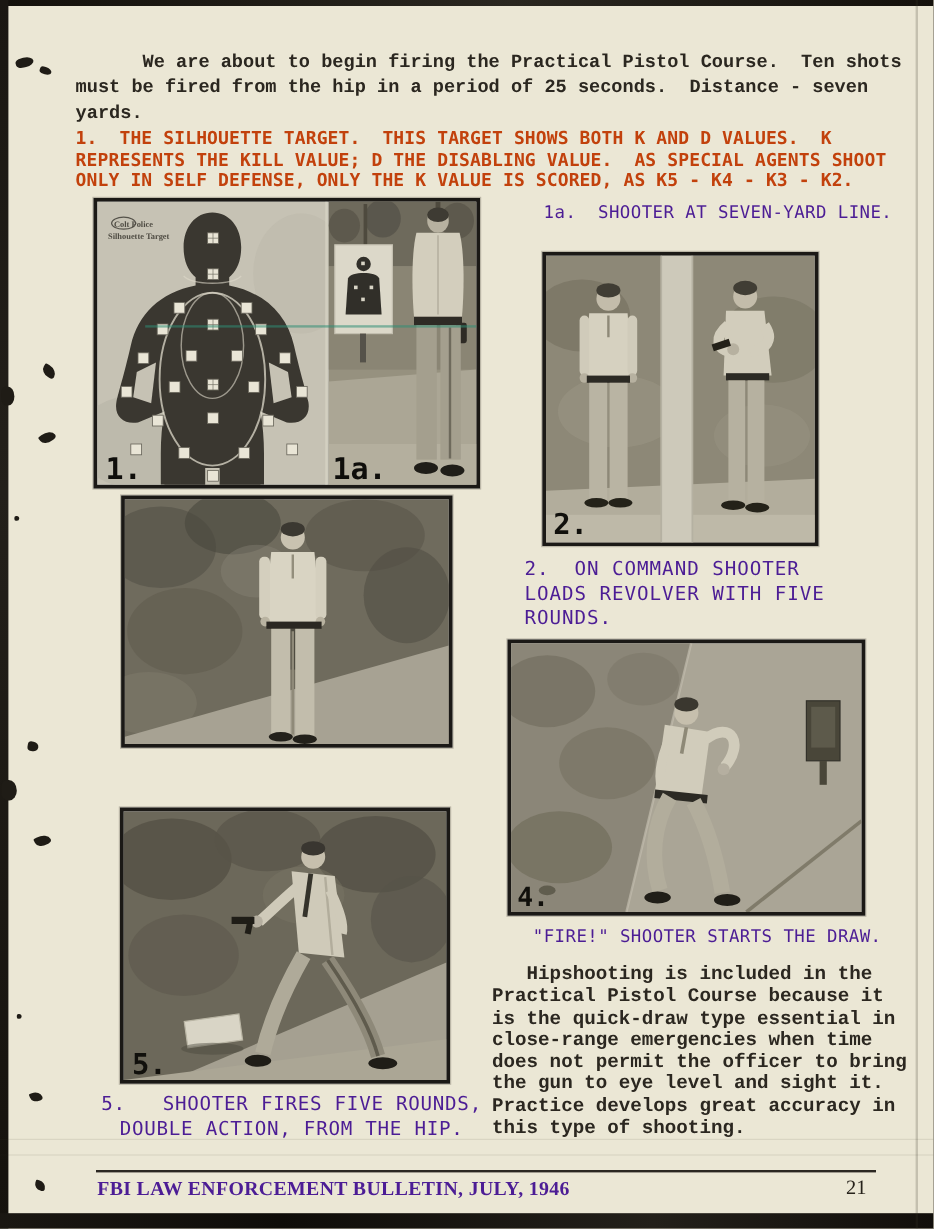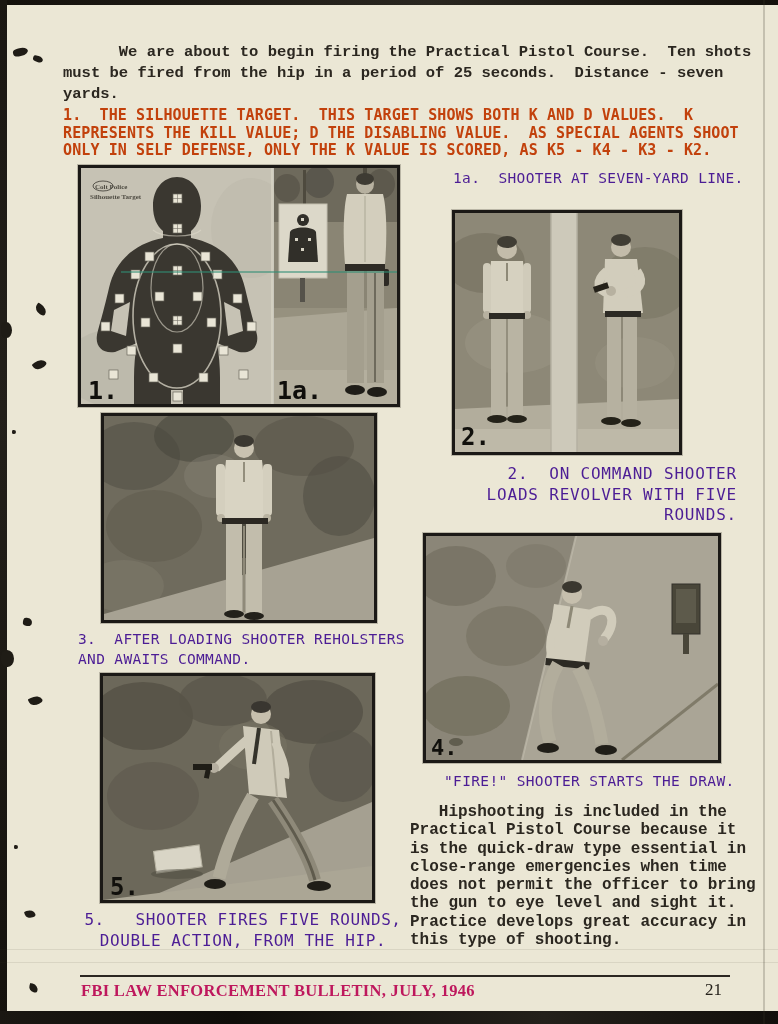--- a/index.html
+++ b/index.html
@@ -25,31 +25,31 @@
   .heading-text{
     font-family:"DejaVu Sans Mono", monospace;
     font-weight:bold; font-size:15px; line-height:17.6px; letter-spacing:.1px;
     color:#c2410c;
   }
   .caption{
     font-family:"DejaVu Sans Mono", monospace;
     font-weight:normal; color:#4c1d95;
   }
   .cap-sm{font-size:14.5px; line-height:20px; letter-spacing:.35px;}
-  .cap-md{font-size:16px; line-height:20.5px; letter-spacing:.8px;text-align:right;}
+  .cap-md{font-size:16px; line-height:20.5px; letter-spacing:.8px;}
   .cap-5{font-size:16px; line-height:21px; letter-spacing:.6px;text-align:center;}
   
   .photo{border:3px solid #1b1916; background:#a3a3a3; box-shadow:0 0 0 1px rgba(40,36,28,.25);}
   .photo svg{display:block;}
   
   .footer-rule{left:80px;top:975px;width:650px;height:2px;background:#2b2721;}
   .footer-text{
     left:81px;top:981px;
     font-family:"Liberation Serif", serif; font-weight:bold;
-    font-size:16.5px; letter-spacing:.3px; color:#be185d;
+    font-size:16.5px; letter-spacing:.3px; color:#4c1d95;
   }
   .page-number{
     left:705px;top:980px;
     font-family:"Liberation Serif", serif; font-weight:normal;
     font-size:17px; color:#26221b;
   }
   
   .speck{background:#1f1c16; border-radius:40% 60% 55% 45%;}
 </style>
 </head>
@@ -246,22 +246,20 @@
       <rect x="118" y="102" width="46" height="6" fill="#2b2822"></rect>
       <rect x="132" y="108" width="12" height="34" fill="#4a473c" opacity=".85"></rect>
       <rect x="122" y="108" width="16" height="90" fill="#c2bdac"></rect>
       <rect x="142" y="108" width="16" height="90" fill="#c2bdac"></rect>
       <line x1="140" y1="110" x2="140" y2="196" stroke="#8f8a79" stroke-width="2"></line>
       <ellipse cx="130" cy="198" rx="10" ry="4" fill="#23211b"></ellipse>
       <ellipse cx="150" cy="200" rx="10" ry="4" fill="#23211b"></ellipse>
     </svg>
   </div>
 
-  <div class="abs caption cap-sm prewrap" style="left:78px;top:629px;width:330px;">3.  AFTER LOADING SHOOTER REHOLSTERS
-AND AWAITS COMMAND.</div>
 
   <div class="abs photo" style="left:423px;top:533px;width:292px;height:224px;">
     <svg width="292" height="224" viewBox="0 0 292 224">
       <rect width="292" height="224" fill="#aaa596"></rect>
       <polygon points="0,0 150,0 96,224 0,224" fill="#8b8678"></polygon>
       <ellipse cx="30" cy="40" rx="40" ry="30" fill="#6f6b5c" opacity=".6"></ellipse>
       <ellipse cx="80" cy="100" rx="40" ry="30" fill="#767161" opacity=".6"></ellipse>
       <ellipse cx="40" cy="170" rx="44" ry="30" fill="#67634f" opacity=".5"></ellipse>
       <ellipse cx="110" cy="30" rx="30" ry="22" fill="#7d7869" opacity=".6"></ellipse>
       <line x1="150" y1="0" x2="96" y2="224" stroke="#c2bdae" stroke-width="2" opacity=".7"></line>

